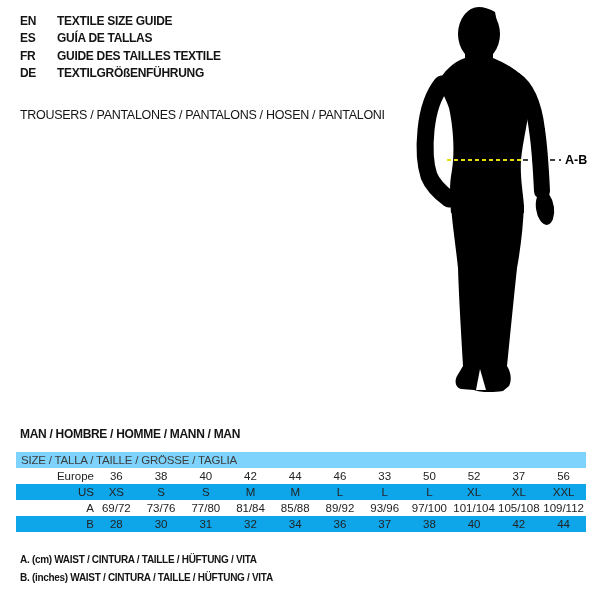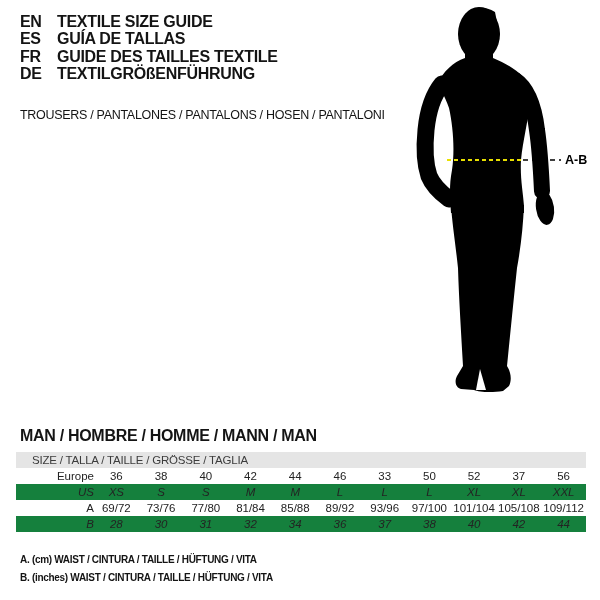--- a/index.html
+++ b/index.html
@@ -3,41 +3,41 @@
 <meta charset="utf-8">
 <style>
   html,body { margin:0; padding:0; background:#fff; }
   .page {
     position:relative; width:600px; height:600px; background:#ffffff;
     font-family:"Liberation Sans", sans-serif; color:#111; overflow:hidden;
   }
 
   
   .langs { position:absolute; left:20px; top:13px; }
-  .lang-row { display:flex; font-weight:bold; font-size:16px; line-height:17.3px; letter-spacing:-0.3px; color:#141414; }
+  .lang-row { display:flex; font-weight:bold; font-size:12px; line-height:17.3px; letter-spacing:-0.3px; color:#141414; }
   .lang-code { width:37px; flex:0 0 37px; }
 
   .category { position:absolute; left:20px; top:108px; font-weight:normal; font-size:12.5px; letter-spacing:-0.3px; color:#141414; }
 
   
   .figure { position:absolute; left:395px; top:0; width:205px; height:420px; }
 
-  .man-title { position:absolute; left:20px; top:427px; font-weight:bold; font-size:16px; letter-spacing:-0.3px; color:#141414; }
+  .man-title { position:absolute; left:20px; top:427px; font-weight:bold; font-size:12px; letter-spacing:-0.3px; color:#141414; }
 
   
   .size-table {
     position:absolute; left:16px; top:452px; width:570px;
     border-collapse:collapse; table-layout:fixed; font-size:11.5px; color:#232323;
   }
   .size-table td { height:16px; padding:0; text-align:center; vertical-align:middle; white-space:nowrap; }
   .size-table tr.hd td {
-    background:#e5e5e5; color:#3c3c3c; text-align:left; padding-left:16px; letter-spacing:-0.2px;
+    background:#7dd3fc; color:#3c3c3c; text-align:left; padding-left:5px; letter-spacing:-0.2px;
   }
   .size-table td.lbl { text-align:right; padding-left:5px; }
-  .size-table tr.alt td { background:#15803d;font-style:italic; }
+  .size-table tr.alt td { background:#0ea5e9; }
   .size-table col.c0 { width:78px; }
 
   
   .footnotes { position:absolute; left:20px; top:551px; font-weight:bold; font-size:10px; line-height:17.5px; letter-spacing:-0.3px; color:#141414; }
 </style>
 </head>
 <body>
 
 <div class="page">
 

